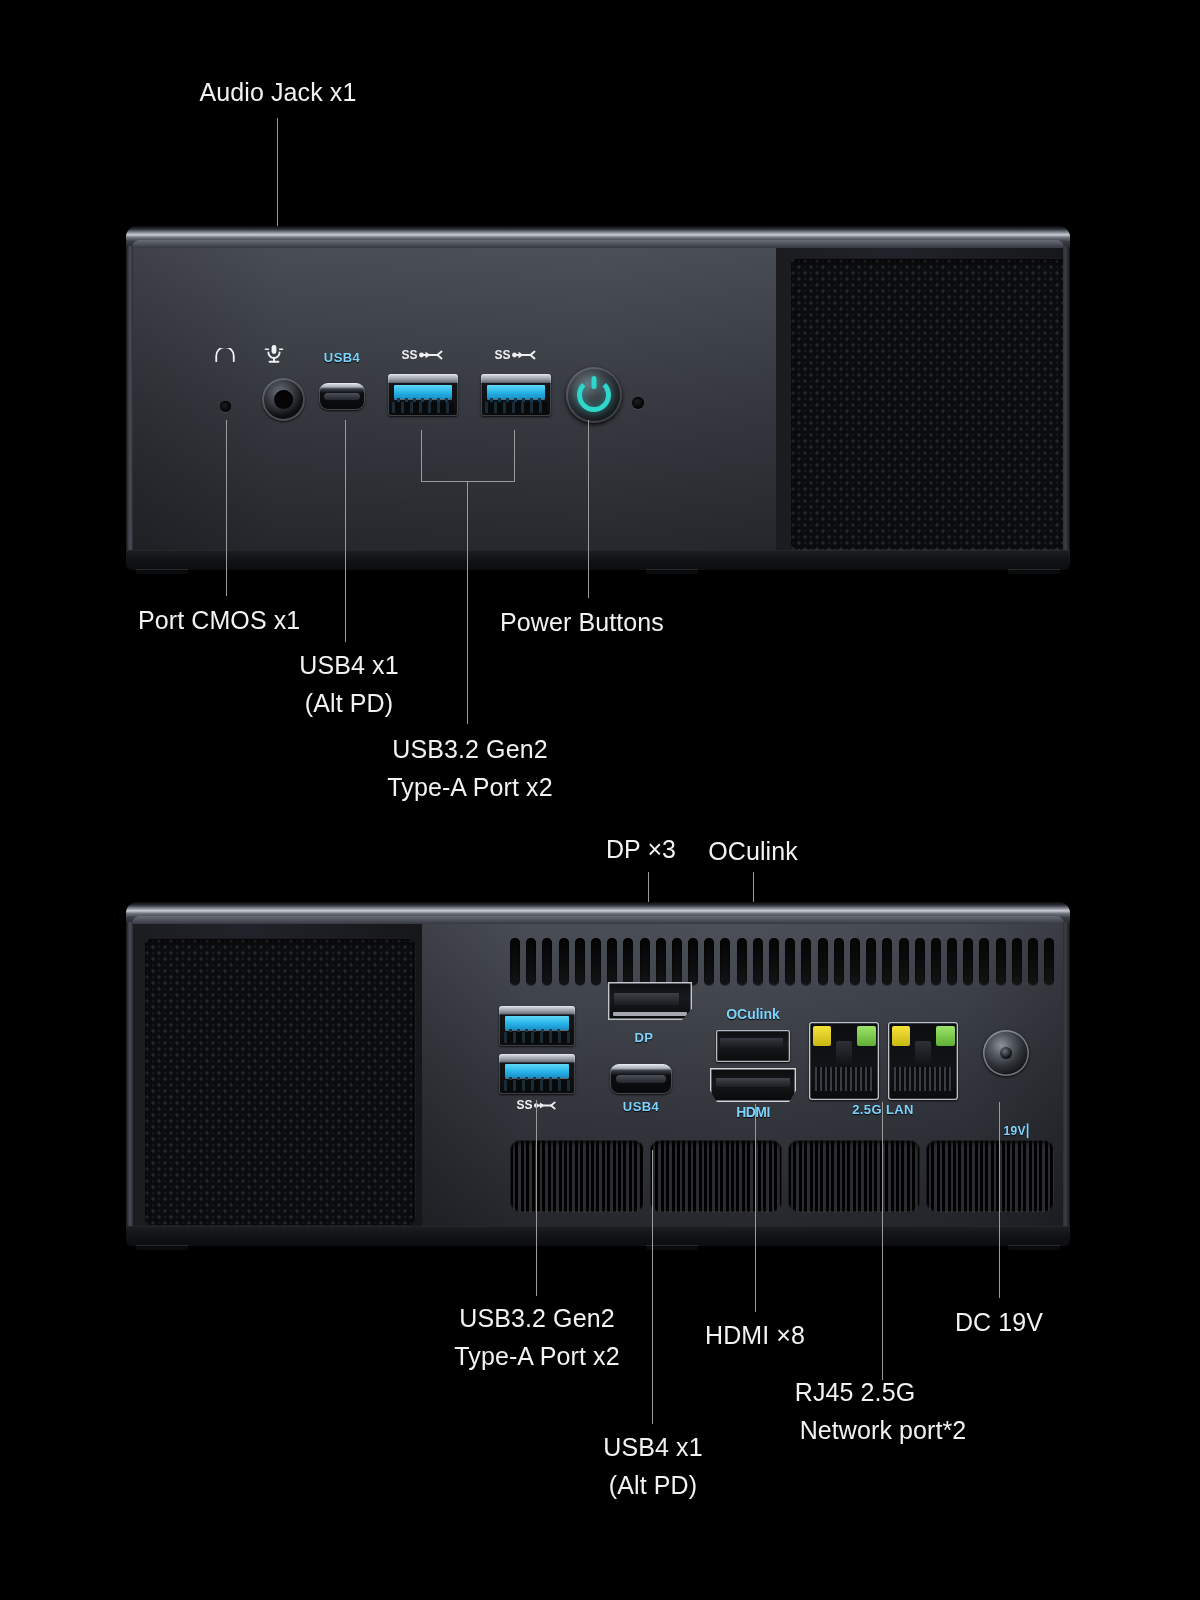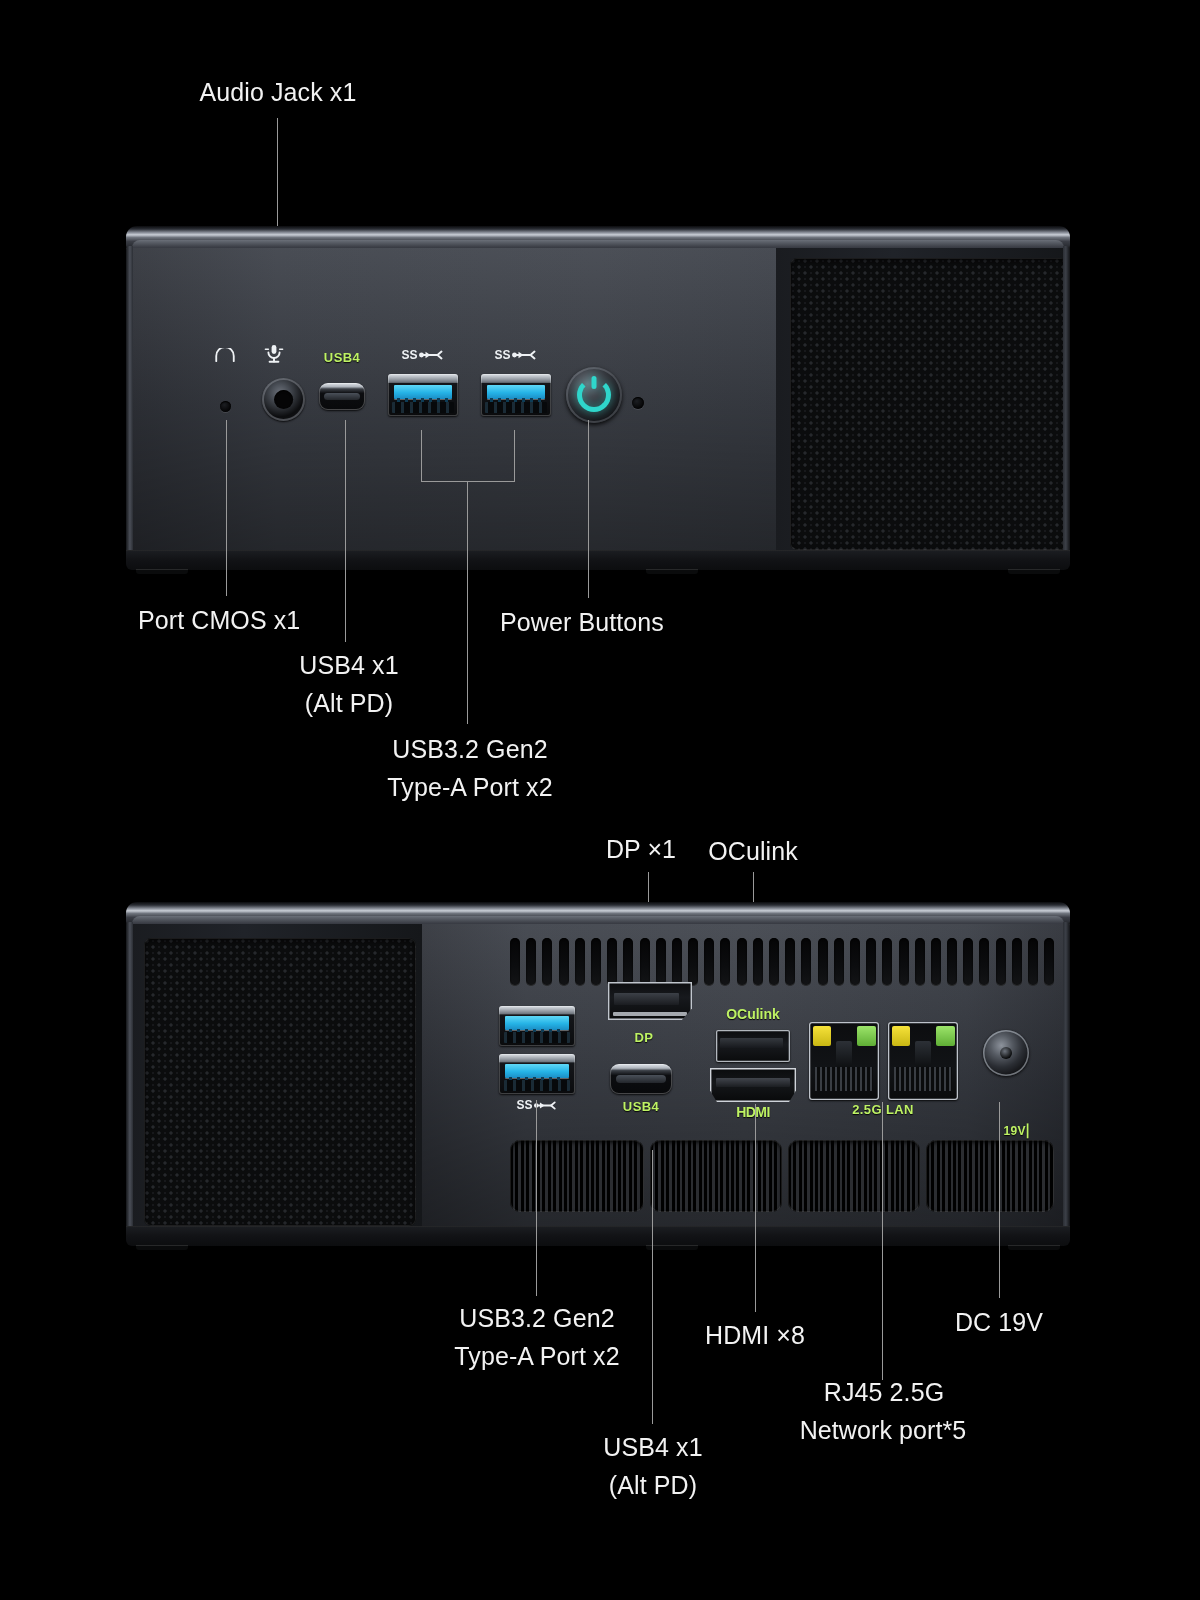--- a/index.html
+++ b/index.html
@@ -272,21 +272,21 @@
     transform: rotate(0deg);
   }
   .powerbtn .glyph::after{
     content:""; position:absolute; left:50%; top:-26%;
     transform:translateX(-50%);
     width:5px; height:50%; border-radius:3px; background:#2fd6cb;
   }
 
   
   .silk {
-    position:absolute; color:#bef264;
+    position:absolute; color:#7dd3fc;
     font-size:13px; font-weight:700; letter-spacing:.4px;
     white-space:pre; transform:translateX(-50%);
     text-shadow: 0 1px 1px rgba(0,0,0,.9);
   }
   .silk.small { font-size:12px; }
   .silk.oc { font-weight:600; font-size:14px; letter-spacing:0; }
   .silk.hdmi-l { font-size:14px; letter-spacing:-.6px; font-weight:800; }
 
   
   .sslogo {
@@ -388,21 +388,21 @@
   <div class="lead" style="left:467px; top:482px; height:242px;"></div>
   <div class="lead" style="left:588px; top:420px; height:178px;"></div>
 
   <div class="callout l" style="left:138px; top:602px;">Port CMOS x1</div>
   <div class="callout c" style="left:349px; top:647px;">USB4 x1</div>
   <div class="callout c" style="left:349px; top:685px;">(Alt PD)</div>
   <div class="callout c" style="left:470px; top:731px;">USB3.2 Gen2</div>
   <div class="callout c" style="left:470px; top:769px;">Type-A Port x2</div>
   <div class="callout l" style="left:500px; top:604px;">Power Buttons</div>
 
-  <div class="callout c" style="left:641px; top:831px;">DP ×1</div>
+  <div class="callout c" style="left:641px; top:831px;">DP ×3</div>
   <div class="callout c" style="left:753px; top:833px;">OCulink</div>
   <div class="lead" style="left:648px; top:872px; height:118px;"></div>
   <div class="lead" style="left:753px; top:872px; height:128px;"></div>
 
   <div class="chassis" style="left:126px; top:902px; width:944px; height:344px;">
 
     <div class="lid"></div>
     <div class="lid-front"></div>
 
     <div class="sidepanel" style="left:0; width:296px; top:22px; bottom:20px;"></div>
@@ -516,17 +516,17 @@
   <div class="lead" style="left:652px; top:1150px; height:274px;"></div>
   <div class="lead" style="left:755px; top:1104px; height:208px;"></div>
   <div class="lead" style="left:882px; top:1102px; height:278px;"></div>
   <div class="lead" style="left:999px; top:1102px; height:196px;"></div>
 
   <div class="callout c" style="left:537px; top:1300px;">USB3.2 Gen2</div>
   <div class="callout c" style="left:537px; top:1338px;">Type-A Port x2</div>
   <div class="callout c" style="left:653px; top:1429px;">USB4 x1</div>
   <div class="callout c" style="left:653px; top:1467px;">(Alt PD)</div>
   <div class="callout c" style="left:755px; top:1317px;">HDMI ×8</div>
-  <div class="callout c" style="left:884px; top:1374px;">RJ45 2.5G</div>
-  <div class="callout c" style="left:883px; top:1412px;">Network port*5</div>
+  <div class="callout c" style="left:855px; top:1374px;">RJ45 2.5G</div>
+  <div class="callout c" style="left:883px; top:1412px;">Network port*2</div>
   <div class="callout c" style="left:999px; top:1304px;">DC 19V</div>
 
 </div>
 
 </body></html>

